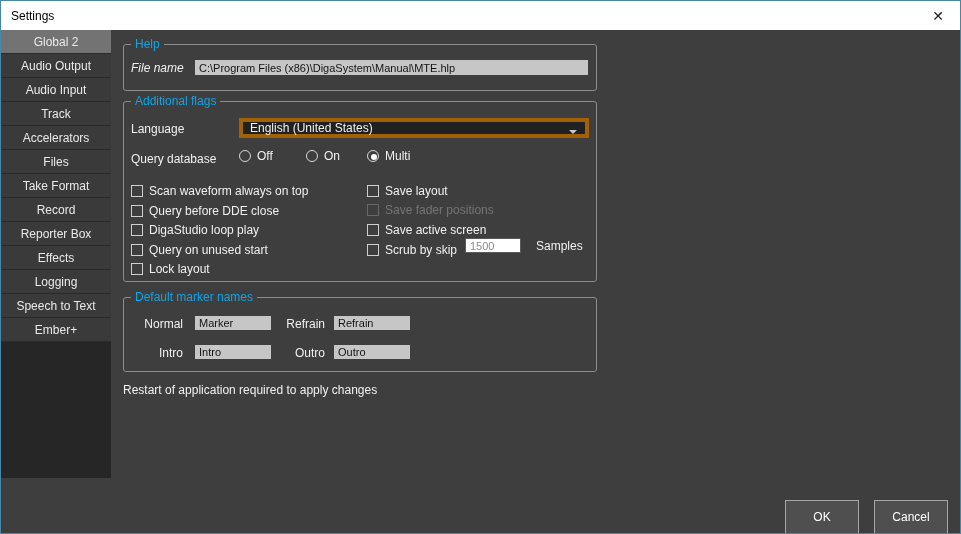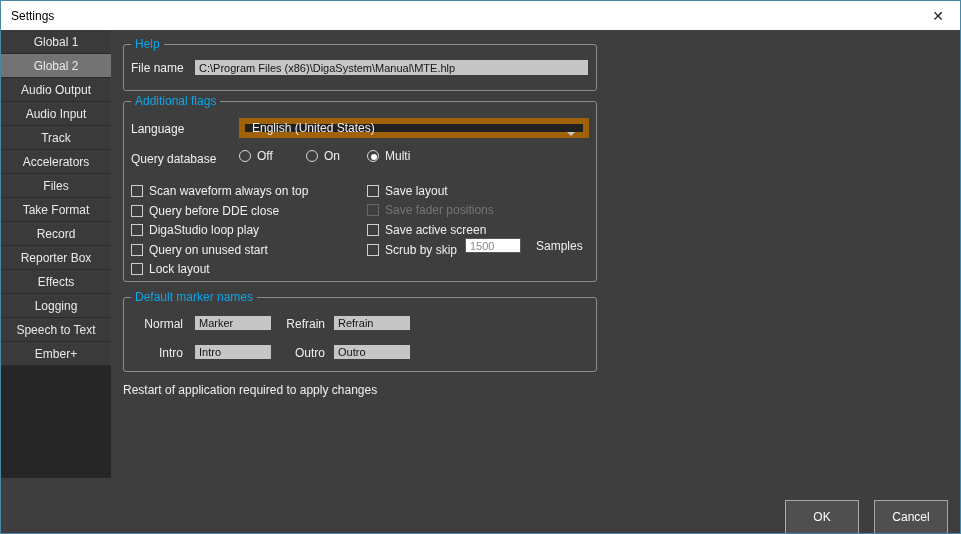--- a/index.html
+++ b/index.html
@@ -39,21 +39,21 @@
     background:#3e3e3e; color:#0ea5e9; font-size:12px; white-space:nowrap;
   }
   .lbl { position:absolute; color:#f0f0f0; font-size:12px; white-space:nowrap; }
   
   .field-light {
     position:absolute; background:#c6c6c6; border:none; color:#141414;
     font-size:11px; font-family:"Liberation Sans", sans-serif; padding:0 4px;
   }
   
   .dropdown {
-    position:absolute; background:#212121; border:6px solid #a16207;
+    position:absolute; background:#212121; border:4px solid #a16207;
     color:#f0f0f0; font-size:12px; display:flex; align-items:center;
     padding-left:7px; cursor:pointer;text-align:center;
   }
   .dd-arrow {
     position:absolute; right:8px; top:8px; width:0; height:0;
     border-left:4px solid transparent; border-right:4px solid transparent;
     border-top:4px solid #c8c8c8;
   }
   
   .radio-row { position:absolute; display:flex; align-items:center; cursor:pointer; }
@@ -95,39 +95,38 @@
 <body>
 
 <div class="window">
 
   <div class="titlebar">
     <span class="title">Settings</span>
     <span class="close-btn">✕</span>
   </div>
 
   <div class="sidebar">
-    <div class="side-item">Global 1</div>
     <div class="side-item selected">Global 2</div>
     <div class="side-item">Audio Output</div>
     <div class="side-item">Audio Input</div>
     <div class="side-item">Track</div>
     <div class="side-item">Accelerators</div>
     <div class="side-item">Files</div>
     <div class="side-item">Take Format</div>
     <div class="side-item">Record</div>
     <div class="side-item">Reporter Box</div>
     <div class="side-item">Effects</div>
     <div class="side-item">Logging</div>
     <div class="side-item">Speech to Text</div>
     <div class="side-item">Ember+</div>
   </div>
 
   <div class="group" style="left:122px; top:43px; width:474px; height:47px;">
     <span class="group-title">Help</span>
-    <span class="lbl" style="left:7px; top:16px;">File name</span>
+    <span class="lbl" style="left:7px; top:16px;font-style:italic;">File name</span>
     <input class="field-light" style="left: 71px; top: 15px; width: 393px; height: 15px;" readonly="" value="C:\Program Files (x86)\DigaSystem\Manual\MTE.hlp">
   </div>
 
   <div class="group" style="left:122px; top:100px; width:474px; height:181px;">
     <span class="group-title">Additional flags</span>
 
     <span class="lbl" style="left:7px; top:20px;">Language</span>
     <div class="dropdown" style="left:115px; top:16px; width:350px; height:20px;">
       <span>English (United States)</span>
       <span class="dd-arrow"></span>

